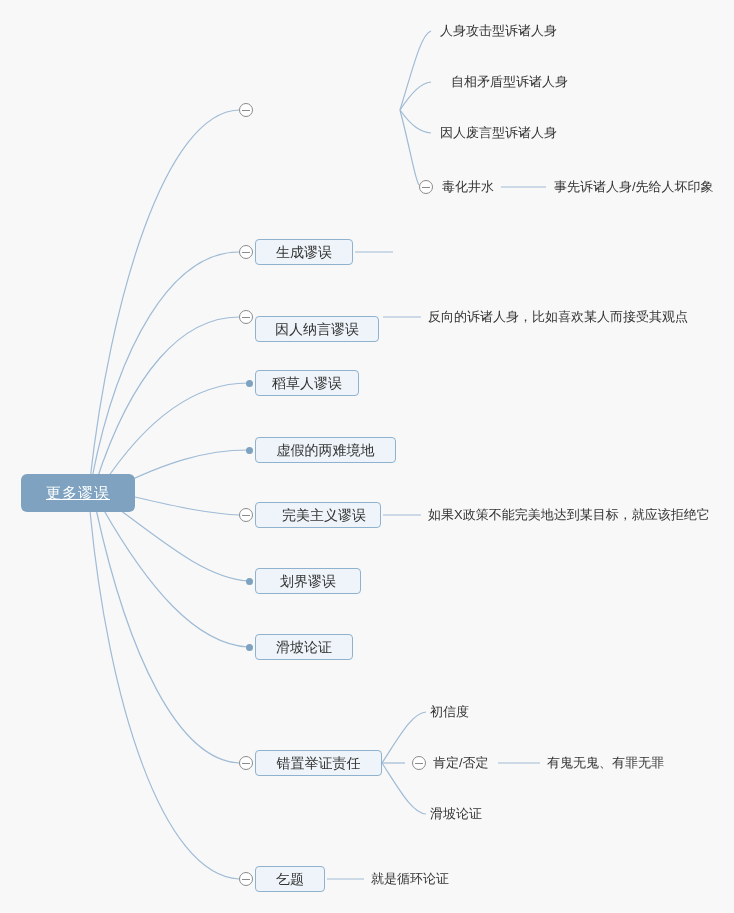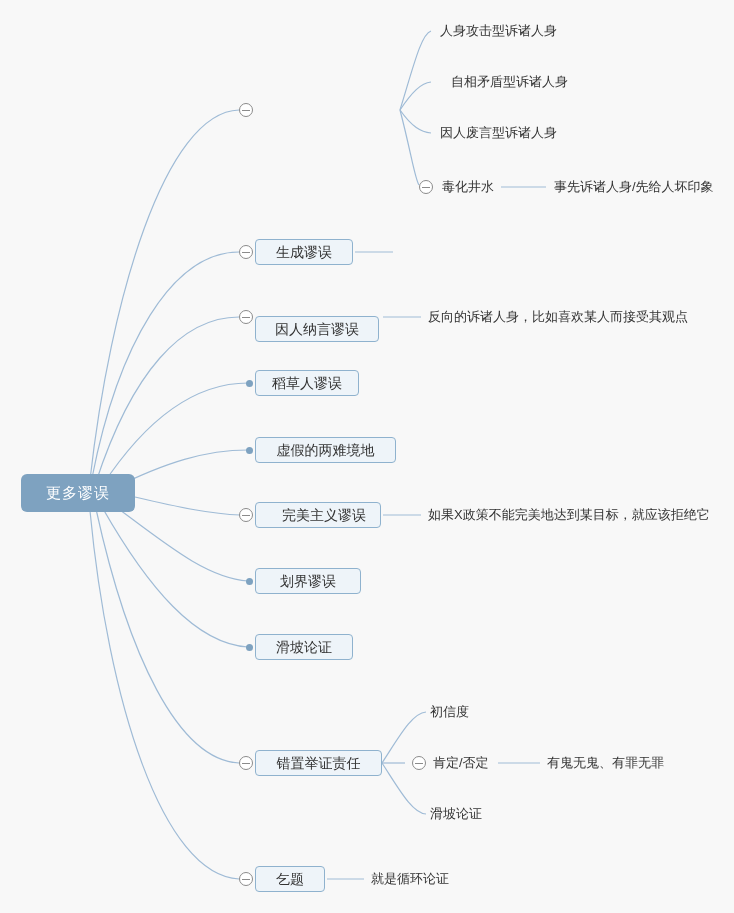--- a/index.html
+++ b/index.html
@@ -63,21 +63,21 @@
     <path d="M 382,763 C 399,789 412,813 426,814"></path>
 
     <path d="M 355,252 L 393,252"></path>
     <path d="M 383,317 L 421,317"></path>
     <path d="M 383,515 L 421,515"></path>
     <path d="M 501,187 L 546,187"></path>
     <path d="M 498,763 L 540,763"></path>
     <path d="M 327,879 L 364,879"></path>
   </svg>
 
-  <div class="root-box" style="left:21px;top:474px;width:114px;">
+  <div class="root-box" style="left:21px;top:474px;width:114px;text-decoration:underline;">
     <span>更多谬误</span>
   </div>
 
   <div class="collapse" style="left:239px;top:103px;"></div>
   <div class="leaf-label" style="left:440px;top:31px;">人身攻击型诉诸人身</div>
   <div class="leaf-label" style="left:440px;top:82px;margin-left:11px;">自相矛盾型诉诸人身</div>
   <div class="leaf-label" style="left:440px;top:133px;">因人废言型诉诸人身</div>
   <div class="collapse" style="left:419px;top:180px;"></div>
   <div class="leaf-label" style="left:442px;top:187px;">毒化井水</div>
   <div class="leaf-label" style="left:554px;top:187px;">事先诉诸人身/先给人坏印象</div>

